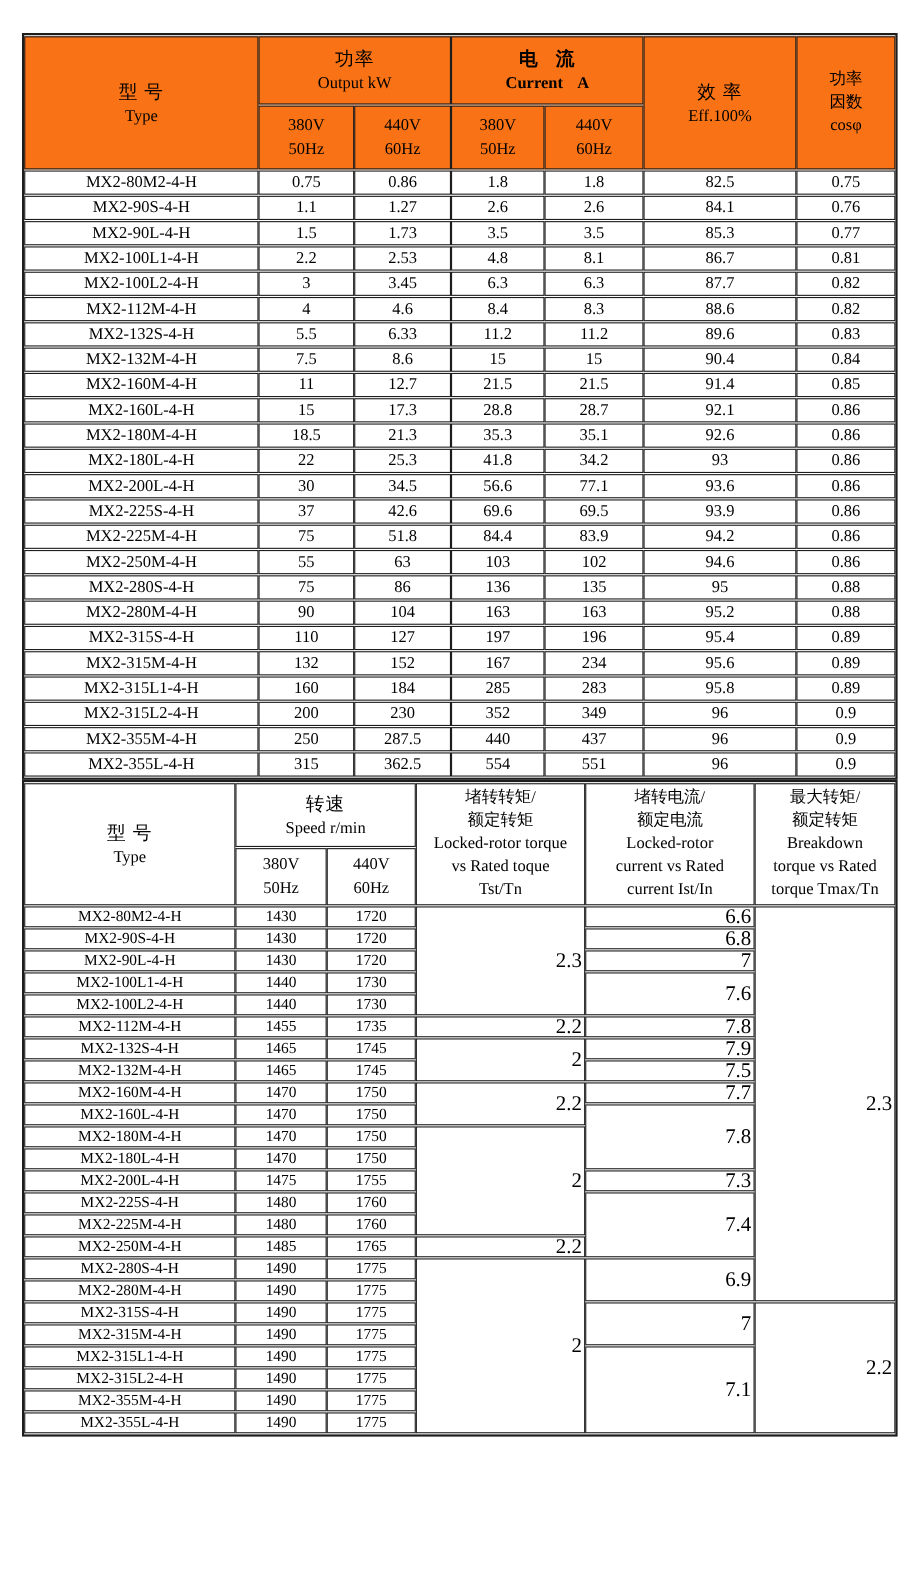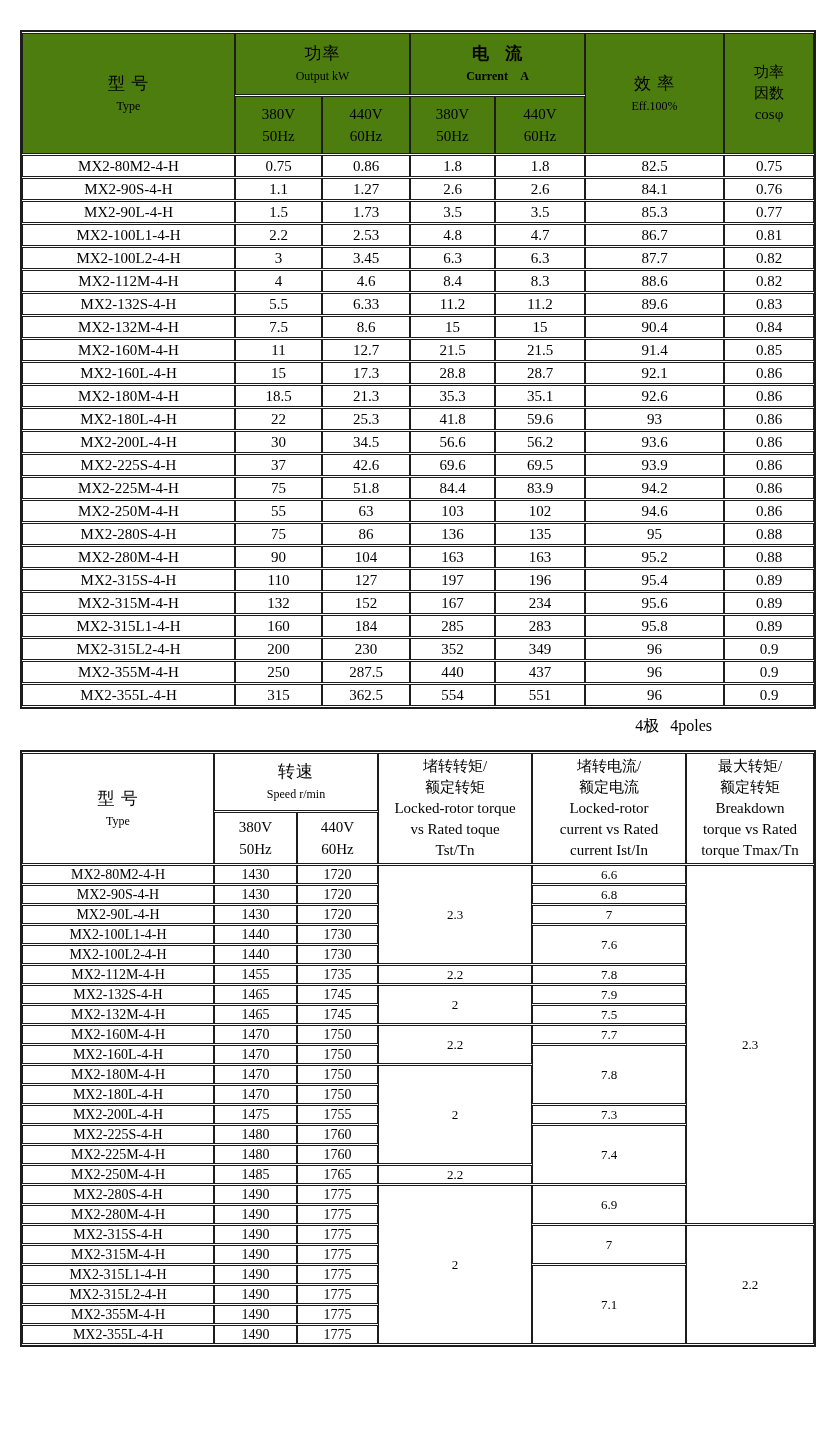--- a/index.html
+++ b/index.html
@@ -26,45 +26,45 @@
   table.spec th,
   table.spec td {
     border: 1px solid #1d1d1d;
     text-align: center;
     vertical-align: middle;
     padding: 0 2px;
     font-weight: normal;
     overflow: hidden;
   }
   
-  #table1 thead th { background: #4d7c0f; }
+  #table1 thead th { background: #f97316; }
   #table1 .h-top { height: 60px; }
   #table1 .h-sub { height: 56px; }
   #table1 tbody td {
     height: 20px;
     font-size: 15px;
     line-height: 20px;
   }
   
   #table2 .h-top { height: 56px; margin-left: 46px; }
   #table2 .h-sub { height: 50px; }
   #table2 tbody td {
     height: 17px;
     font-size: 14px;
     line-height: 17px;
   }
-  #table2 td.merged { font-size: 13px; }
+  #table2 td.merged { font-size: 19px; text-align: right; }
   
   .zh {
     font-size: 17px;
     line-height: 24px;
     letter-spacing: 1px;
   }
   .en {
-    font-size: 12px;
+    font-size: 15px;
     line-height: 20px;
   }
   .gapwide { word-spacing: 10px; font-weight: bold; }
   .hlines div {
     font-size: 15px;
     line-height: 21px;
   }
   .vf div {
     font-size: 15px;
     line-height: 22px;
@@ -174,21 +174,21 @@
           <td>3.5</td>
           <td>3.5</td>
           <td>85.3</td>
           <td>0.77</td>
         </tr>
         <tr>
           <td>MX2-100L1-4-H</td>
           <td>2.2</td>
           <td>2.53</td>
           <td>4.8</td>
-          <td>4.7</td>
+          <td>8.1</td>
           <td>86.7</td>
           <td>0.81</td>
         </tr>
         <tr>
           <td>MX2-100L2-4-H</td>
           <td>3</td>
           <td>3.45</td>
           <td>6.3</td>
           <td>6.3</td>
           <td>87.7</td>
@@ -246,30 +246,30 @@
           <td>35.3</td>
           <td>35.1</td>
           <td>92.6</td>
           <td>0.86</td>
         </tr>
         <tr>
           <td>MX2-180L-4-H</td>
           <td>22</td>
           <td>25.3</td>
           <td>41.8</td>
-          <td>59.6</td>
+          <td>34.2</td>
           <td>93</td>
           <td>0.86</td>
         </tr>
         <tr>
           <td>MX2-200L-4-H</td>
           <td>30</td>
           <td>34.5</td>
           <td>56.6</td>
-          <td>56.2</td>
+          <td>77.1</td>
           <td>93.6</td>
           <td>0.86</td>
         </tr>
         <tr>
           <td>MX2-225S-4-H</td>
           <td>37</td>
           <td>42.6</td>
           <td>69.6</td>
           <td>69.5</td>
           <td>93.9</td>
@@ -361,21 +361,20 @@
           <td>315</td>
           <td>362.5</td>
           <td>554</td>
           <td>551</td>
           <td>96</td>
           <td>0.9</td>
         </tr>
       </tbody>
   </table>
 
-  <div class="caption">4极 4poles</div>
 
   <table class="spec" id="table2">
     <colgroup>
       <col style="width:192px">
         <col style="width:83px">
         <col style="width:81px">
       <col style="width:154px">
         <col style="width:154px">
         <col style="width:128px">
     </colgroup>

